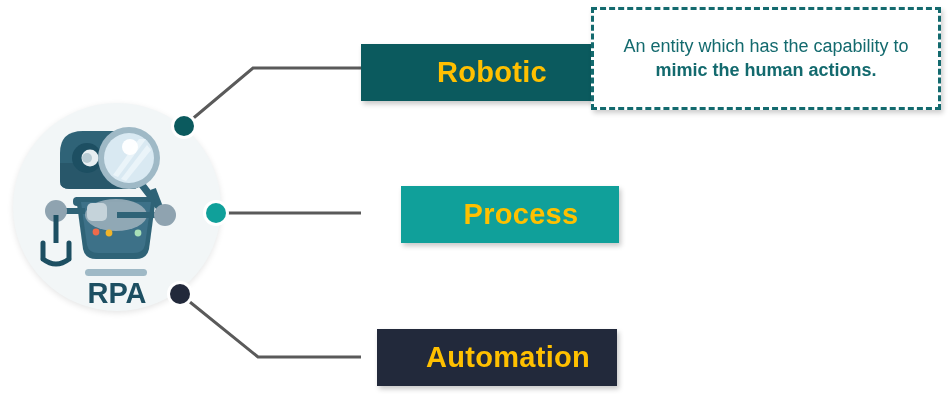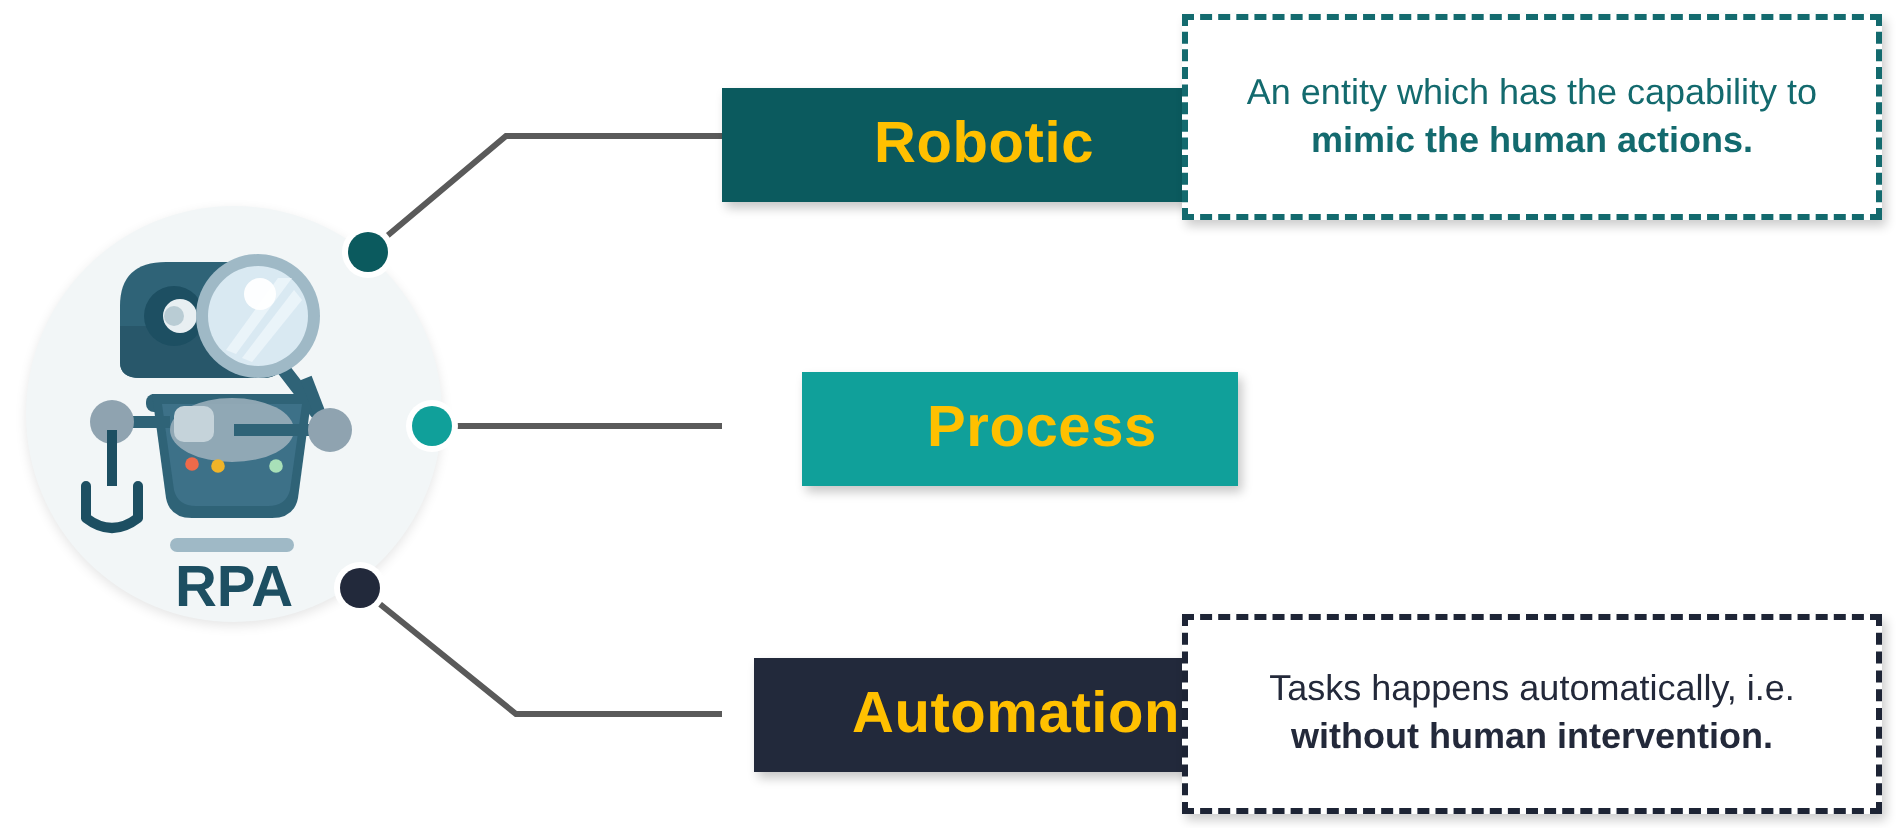--- a/index.html
+++ b/index.html
@@ -167,17 +167,14 @@
     <circle cx="180" cy="294" r="10" fill="#22293b"></circle>
   </svg>
 
   <div class="pill pill-robotic">Robotic</div>
   <div class="pill pill-process">Process</div>
   <div class="pill pill-automation">Automation</div>
 
   <div class="descbox desc-1">
     <div class="inner"><span>An entity which has the capability to </span><b>mimic the human actions.</b></div>
   </div>
-  <div class="descbox desc-3">
-    <div class="inner"><span>Tasks happens automatically, i.e. </span><b>without human intervention.</b></div>
-  </div>
 
 </div>
 
 </body></html>

